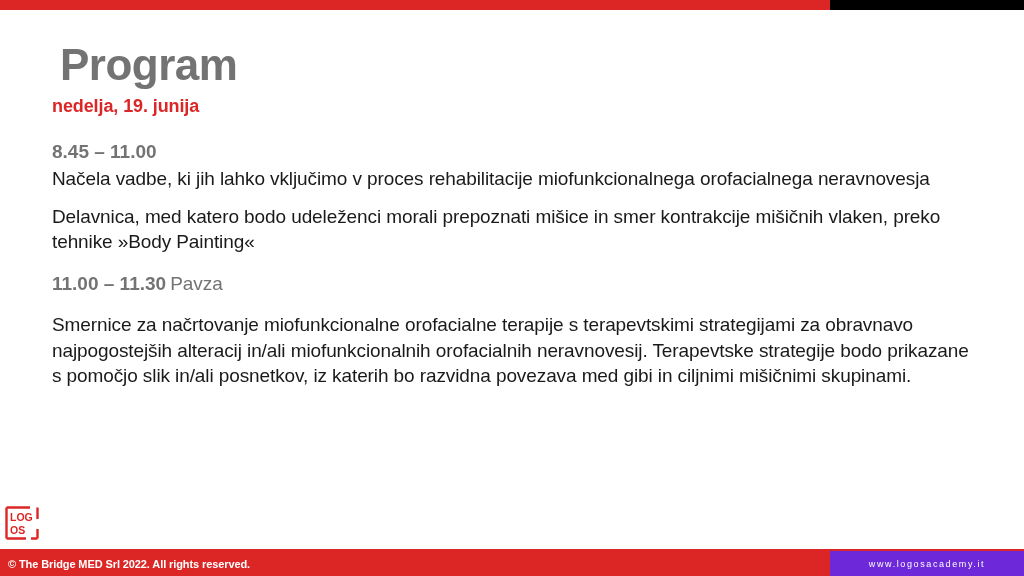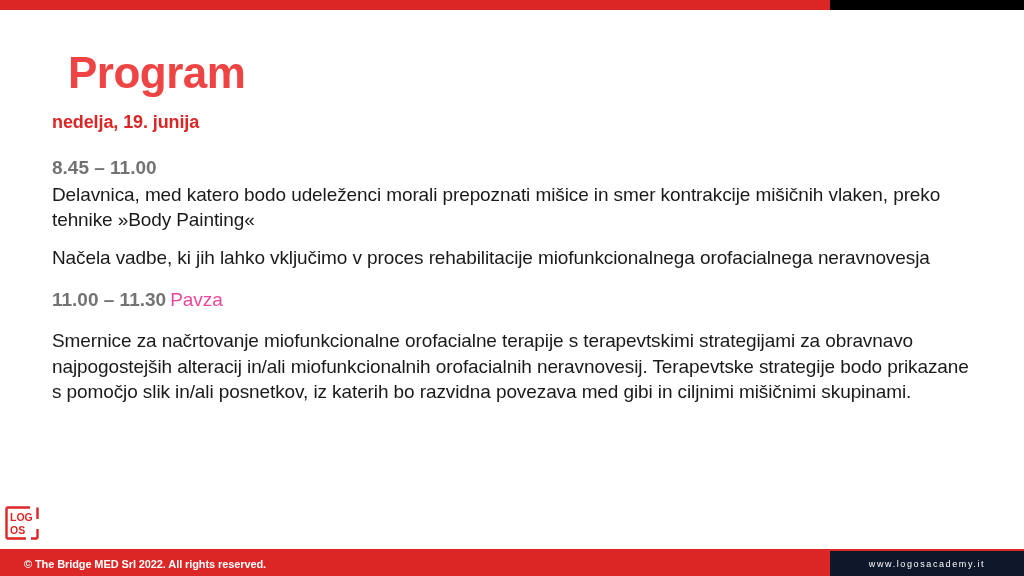--- a/index.html
+++ b/index.html
@@ -38,24 +38,24 @@
   .content {
     position: absolute;
     left: 52px;
     top: 34px;
     width: 930px;
   }
 
   .page-title {
     font-size: 44px;
     font-weight: 700;
-    color: #ef4444;
+    color: #737373;
     letter-spacing: -0.5px;
     line-height: 1.05;
-    margin: 16px;
+    margin: 8px;
   }
 
   .page-subtitle {
     font-size: 18px;
     font-weight: 700;
     color: #dc2626;
     margin: 8px 0 0 0;
     letter-spacing: -0.1px;
   }
 
@@ -72,21 +72,21 @@
     font-weight: 700;
     color: #737373;
     letter-spacing: 0px;
     line-height: 1.35;
     display: inline;
   }
 
   .block-inline-label {
     font-size: 19px;
     font-weight: 400;
-    color: #ec4899;
+    color: #737373;
     display: inline;
     margin-left: 4px;
   }
 
   .block-body {
     font-size: 19px;
     font-weight: 400;
     color: #1a1a1a;
     line-height: 1.33;
     margin: 1px 0 0 0;
@@ -134,27 +134,27 @@
     width: 830px;
     height: 25px;
     background: #dc2626;
     display: flex;
     align-items: center;
   }
   .footer-left-text {
     color: #ffffff;
     font-size: 11px;
     font-weight: 700;
-    padding-left: 24px;
+    padding-left: 8px;
     letter-spacing: -0.1px;
   }
   .footer-right {
     width: 194px;
     height: 25px;
-    background: #0f172a;
+    background: #6d28d9;
     display: flex;
     align-items: center;
     justify-content: center;
   }
   .footer-right-text {
     color: #ffffff;
     font-size: 9px;
     font-weight: 400;
     letter-spacing: 1.6px;
   }
@@ -171,22 +171,22 @@
 
   <h1 class="page-title">Program</h1>
   <div class="page-subtitle">nedelja, 19. junija</div>
 
   <div class="blocks">
 
     <div class="block">
       <div>
         <span class="block-time">8.45 – 11.00</span>
       </div>
+      <p class="block-body">Načela vadbe, ki jih lahko vključimo v proces rehabilitacije miofunkcionalnega orofacialnega neravnovesja</p>
       <p class="block-body">Delavnica, med katero bodo udeleženci morali prepoznati mišice in smer kontrakcije mišičnih vlaken, preko tehnike »Body Painting«</p>
-      <p class="block-body">Načela vadbe, ki jih lahko vključimo v proces rehabilitacije miofunkcionalnega orofacialnega neravnovesja</p>
     </div>
 
     <div class="block block-pause">
       <div>
         <span class="block-time">11.00 – 11.30</span><span class="block-inline-label">Pavza</span>
       </div>
     </div>
 
     <div class="block">
       <p class="block-body">Smernice za načrtovanje miofunkcionalne orofacialne terapije s terapevtskimi strategijami za obravnavo najpogostejših alteracij in/ali miofunkcionalnih orofacialnih neravnovesij. Terapevtske strategije bodo prikazane s pomočjo slik in/ali posnetkov, iz katerih bo razvidna povezava med gibi in ciljnimi mišičnimi skupinami.</p>

